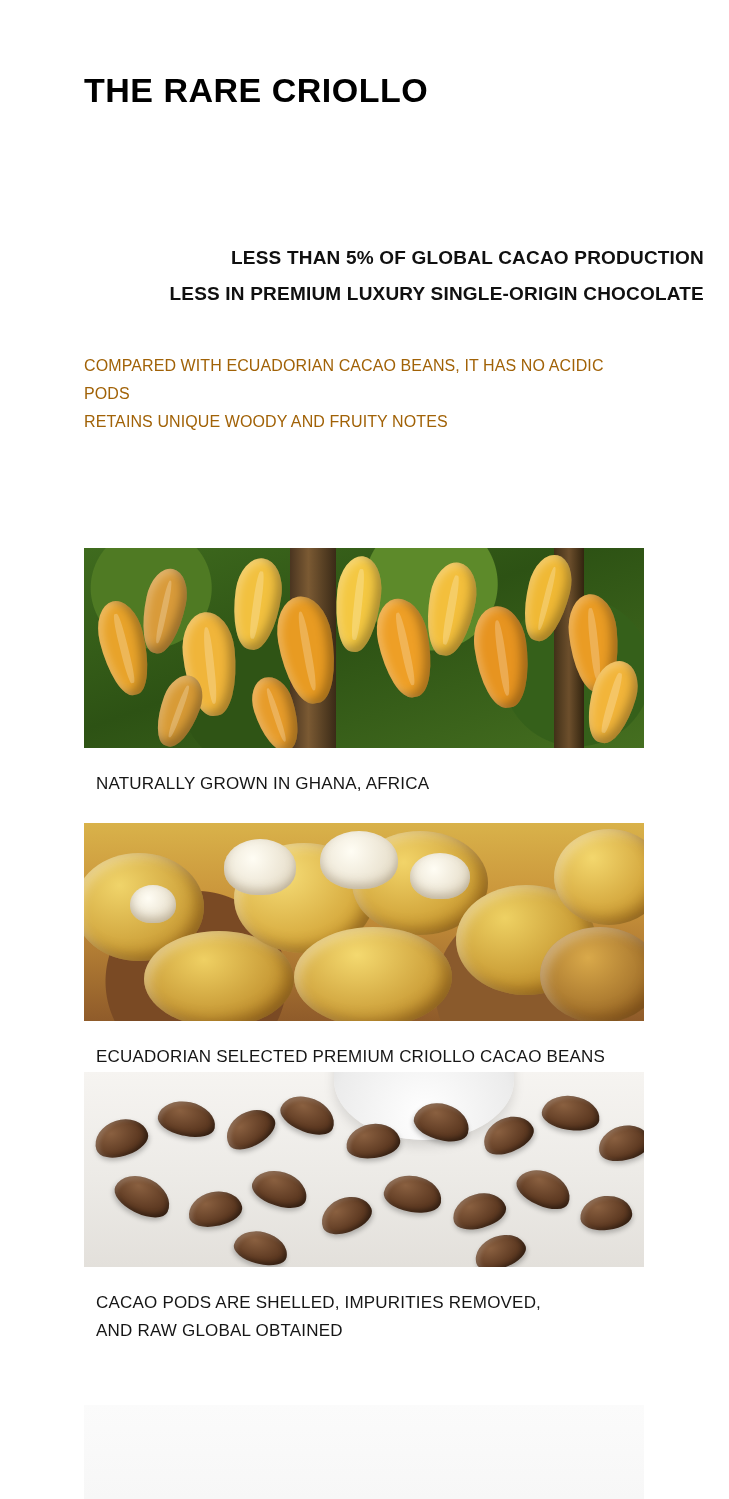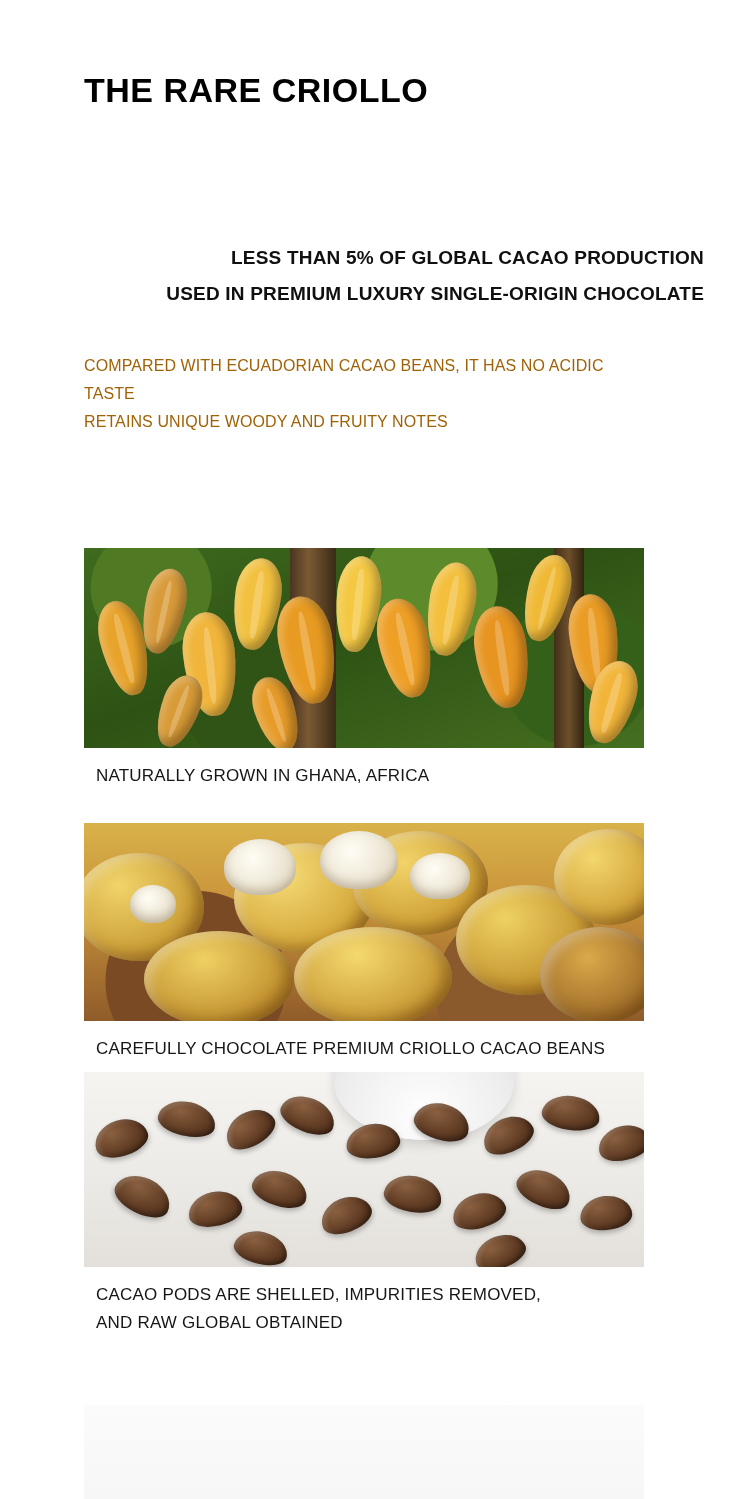--- a/index.html
+++ b/index.html
@@ -81,21 +81,21 @@
     position: relative;
     overflow: hidden;
     background: #dcdcdc;
   }
   .caption {
     font-size: 17px;
     line-height: 28px;
     color: #161616;
     letter-spacing: 0.2px;
     padding-left: 12px;
-    padding-top: 14px;
+    padding-top: 22px;
   }
 
   .block1 { top: 548px; }
   .block2 { top: 823px; }
   .block3 { top: 1072px; }
 
   .photo-1 { height: 200px; }
   .photo-2 { height: 198px; }
   .photo-3 { height: 195px; }
 
@@ -185,26 +185,26 @@
 <body>
 
 <div class="page">
 
   <div class="headline">
     <div class="headline-line">THE RARE CRIOLLO</div>
   </div>
 
   <div class="subhead">
     <div class="subhead-line">LESS THAN 5% OF GLOBAL CACAO PRODUCTION</div>
-    <div class="subhead-line">USED IN PREMIUM LUXURY SINGLE-ORIGIN CHOCOLATE</div>
+    <div class="subhead-line">LESS IN PREMIUM LUXURY SINGLE-ORIGIN CHOCOLATE</div>
   </div>
 
   <div class="notes">
     <div class="notes-line">COMPARED WITH ECUADORIAN CACAO BEANS, IT HAS NO ACIDIC</div>
-    <div class="notes-line">TASTE</div>
+    <div class="notes-line">PODS</div>
     <div class="notes-line">RETAINS UNIQUE WOODY AND FRUITY NOTES</div>
   </div>
 
   <div class="photo-block block1">
     <div class="photo photo-1">
       <div class="scene">
         <div class="s1-bg"></div>
         <div class="trunk"></div>
         <div class="trunk2"></div>
         <div class="pod" style="left:18px;  top:52px;  width:44px; height:96px;  background:#e8a32a; transform:rotate(-14deg);"></div>
@@ -237,21 +237,21 @@
         <div class="pod2" style="left:210px; top:104px; width:158px; height:100px; background:radial-gradient(ellipse at 40% 28%, #f4d96f, #c79732 70%, #8f6420);"></div>
         <div class="pod2" style="left:372px; top:62px;  width:140px; height:110px; background:radial-gradient(ellipse at 35% 30%, #eed163, #c2912c 70%, #8a5d1d);"></div>
         <div class="pod2" style="left:470px; top:6px;   width:110px; height:96px;  background:radial-gradient(ellipse at 35% 30%, #f3d76d, #cd9c33 70%, #956820);"></div>
         <div class="pod2" style="left:456px; top:104px; width:120px; height:96px;  background:radial-gradient(ellipse at 40% 32%, #d9a94a, #9d6b27 70%, #6e4718);"></div>
         <div class="pulp" style="left:140px; top:16px;  width:72px;  height:56px;"></div>
         <div class="pulp" style="left:236px; top:8px;   width:78px;  height:58px;"></div>
         <div class="pulp" style="left:326px; top:30px;  width:60px;  height:46px;"></div>
         <div class="pulp" style="left:46px;  top:62px;  width:46px;  height:38px;"></div>
       </div>
     </div>
-    <div class="caption">CAREFULLY CHOCOLATE PREMIUM CRIOLLO CACAO BEANS</div>
+    <div class="caption">ECUADORIAN SELECTED PREMIUM CRIOLLO CACAO BEANS</div>
   </div>
 
   <div class="photo-block block3">
     <div class="photo photo-3">
       <div class="scene">
         <div class="s3-bg"></div>
         <div class="bowl"></div>
         <div class="bean" style="left:10px;  top:48px;  width:54px; height:36px; transform:rotate(-18deg);"></div>
         <div class="bean" style="left:74px;  top:30px;  width:58px; height:34px; transform:rotate(12deg);"></div>
         <div class="bean" style="left:140px; top:40px;  width:52px; height:34px; transform:rotate(-30deg);"></div>

